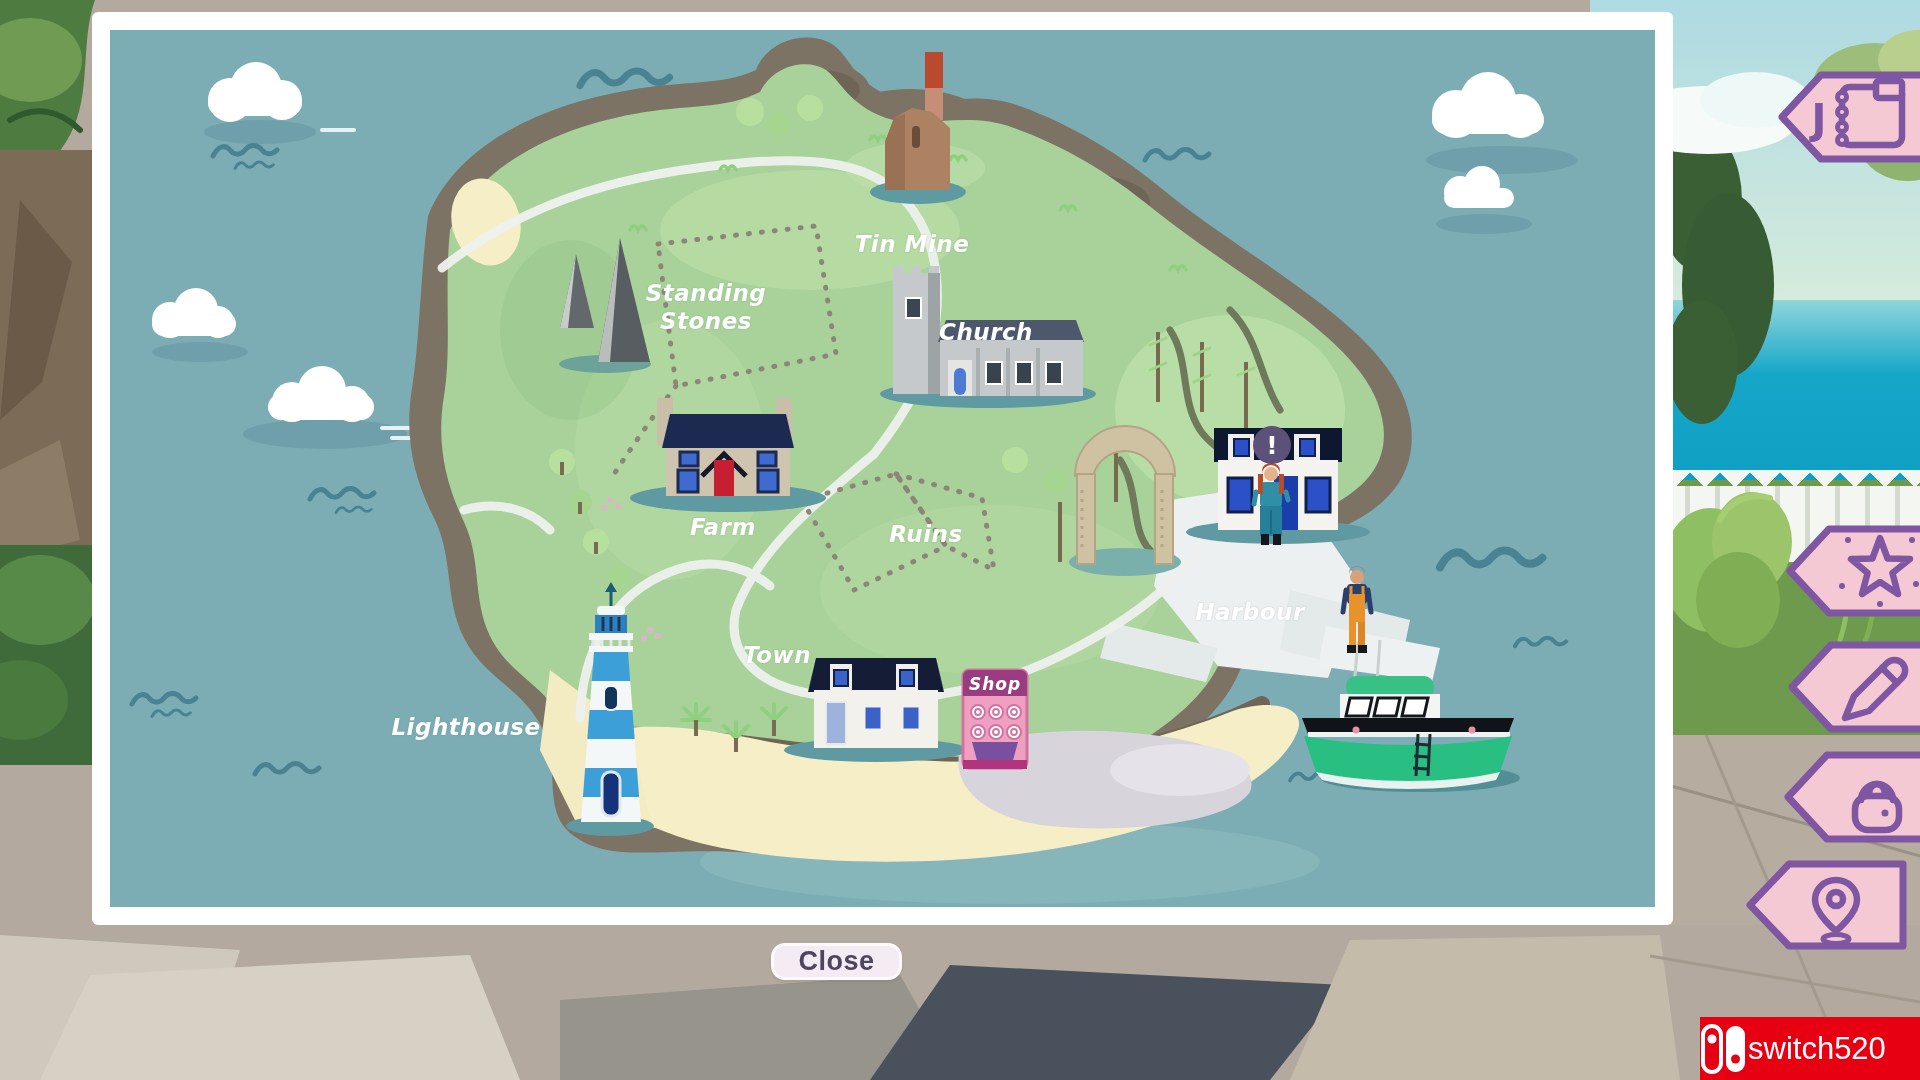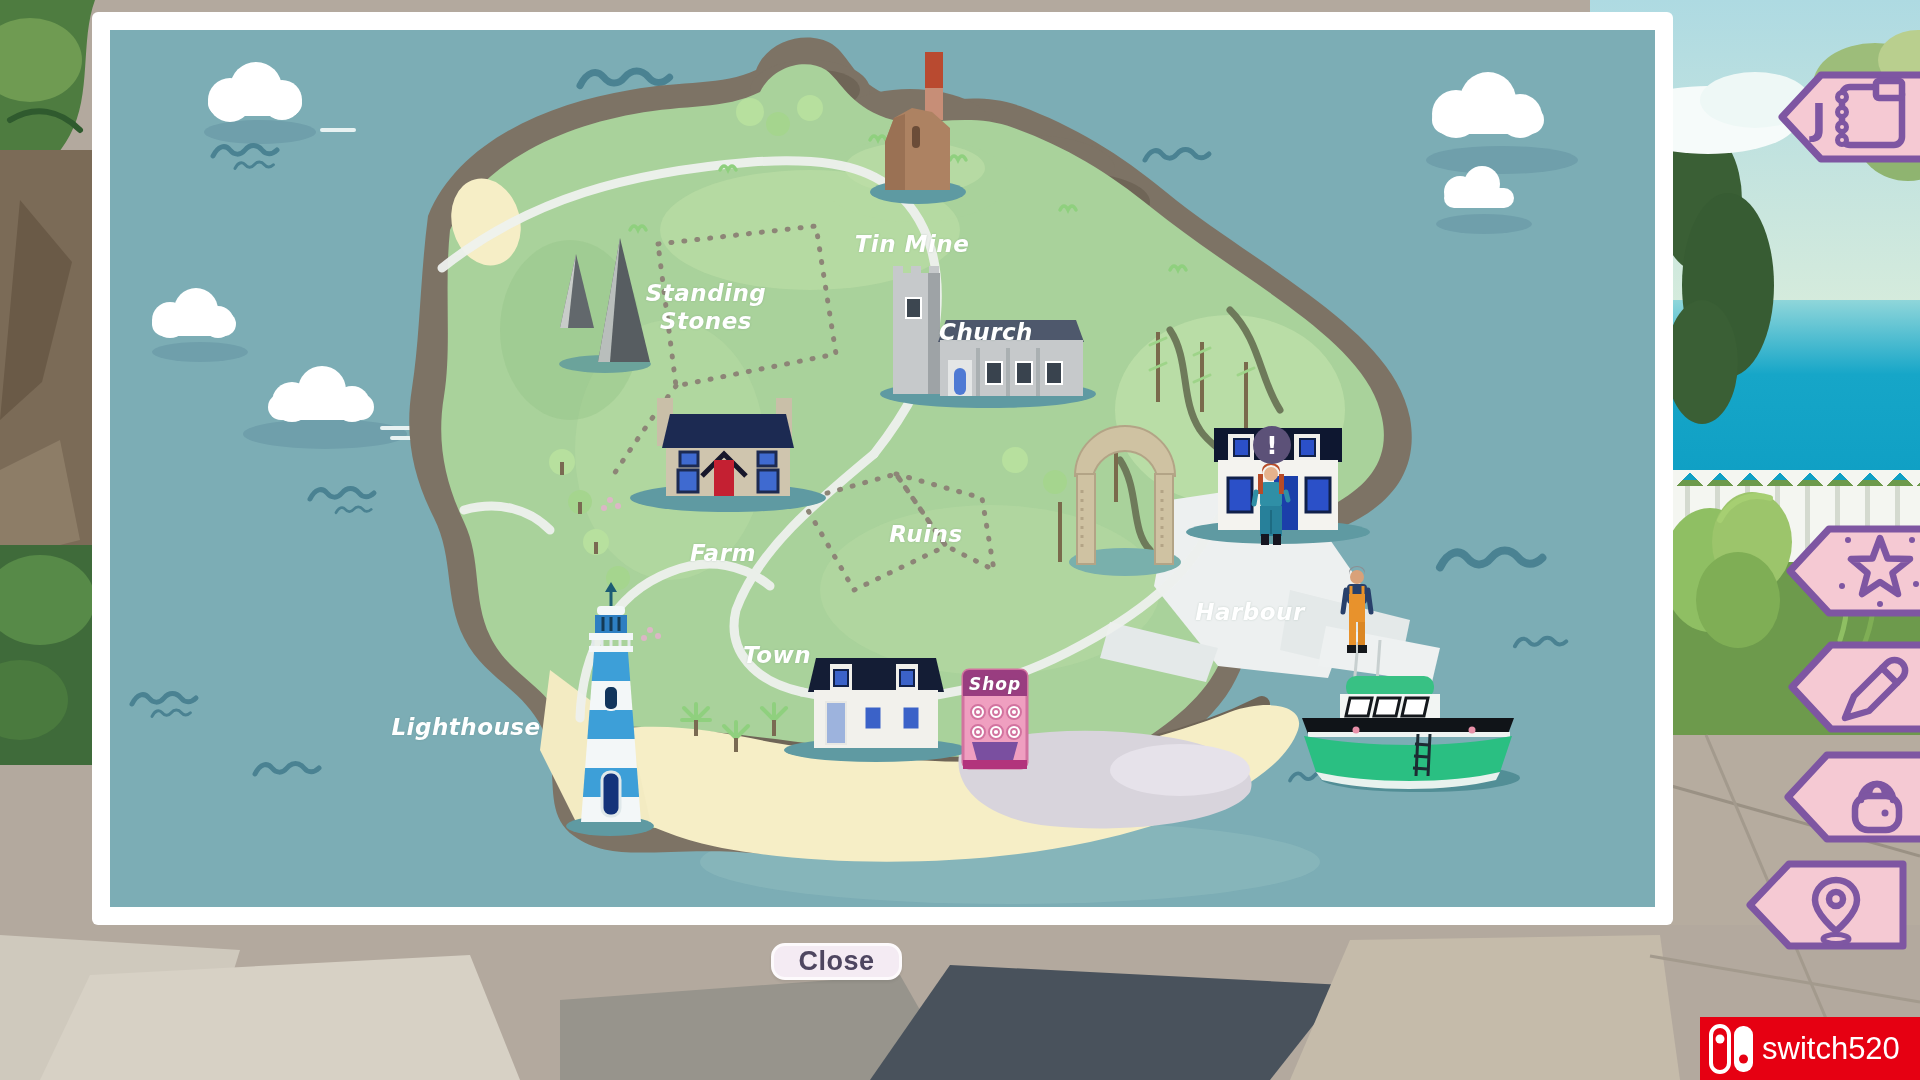--- a/index.html
+++ b/index.html
@@ -35,21 +35,21 @@
   .hud-ic{fill:none;stroke:#7e56a2;stroke-width:6.5;stroke-linecap:round;stroke-linejoin:round;}
   .hud-dot{fill:#7e56a2;stroke:none;}
   
   #close-btn{position:absolute;left:771px;top:943px;width:131px;height:37px;z-index:20;
     background:#f4ebf3;border:3px solid #fdfafc;border-radius:14px;box-sizing:border-box;
     color:#4e4660;font-size:27px;font-weight:700;letter-spacing:.5px;
     display:flex;align-items:center;justify-content:center;cursor:pointer;
     font-family:"Liberation Sans",sans-serif;box-shadow:0 2px 3px rgba(0,0,0,.07);}
   
   #watermark{position:absolute;left:1700px;top:1017px;width:220px;height:63px;z-index:30;
-    background:#e60012;display:flex;align-items:center;gap:6px;padding-left:8px;box-sizing:border-box;}
+    background:#e60012;display:flex;align-items:center;gap:0;padding-left:0;box-sizing:border-box;}
   #watermark-text{color:#fff;font-size:31px;font-weight:500;font-family:"Liberation Sans",sans-serif;}
   .wave use{stroke:#4a8292;stroke-width:5;fill:none;stroke-linecap:round;}
 </style>
 </head>
 <body>
 
 <div id="stage">
 
   <svg id="bg-svg" width="1920" height="1080" viewBox="0 0 1920 1080">
     <defs>
@@ -495,21 +495,21 @@
         <rect x="1239" y="592" width="7" height="24" fill="#e8922c"></rect>
         <rect x="1248" y="592" width="7" height="24" fill="#db8724"></rect>
         <rect x="1237" y="615" width="9" height="8" fill="#15181c"></rect>
         <rect x="1248" y="615" width="9" height="8" fill="#15181c"></rect>
       </g>
     </svg>
 
     <span class="map-label" id="label-tin-mine" style="left:742px;top:168px;width:120px;margin-top:32px;">Tin Mine</span>
     <span class="map-label" style="left:516px;top:249px;width:160px;">Standing Stones</span>
     <span class="map-label" style="left:816px;top:272px;width:120px;margin-top:16px;">Church</span>
-    <span class="map-label" style="left:553px;top:483px;width:120px;margin-top:26px;">Farm</span>
+    <span class="map-label" style="left:553px;top:483px;width:120px;">Farm</span>
     <span class="map-label" style="left:756px;top:490px;width:120px;">Ruins</span>
     <span class="map-label" style="left:1080px;top:568px;width:120px;text-align:center;">Harbour</span>
     <span class="map-label" style="left:607px;top:611px;width:120px;">Town</span>
     <span class="map-label" style="left:276px;top:683px;width:160px;">Lighthouse</span>
     <span class="map-label" id="label-shop" style="left:845px;top:644px;width:80px;">Shop</span>
 
     <div id="alert-badge">!</div>
    </div>
   </div>
 

